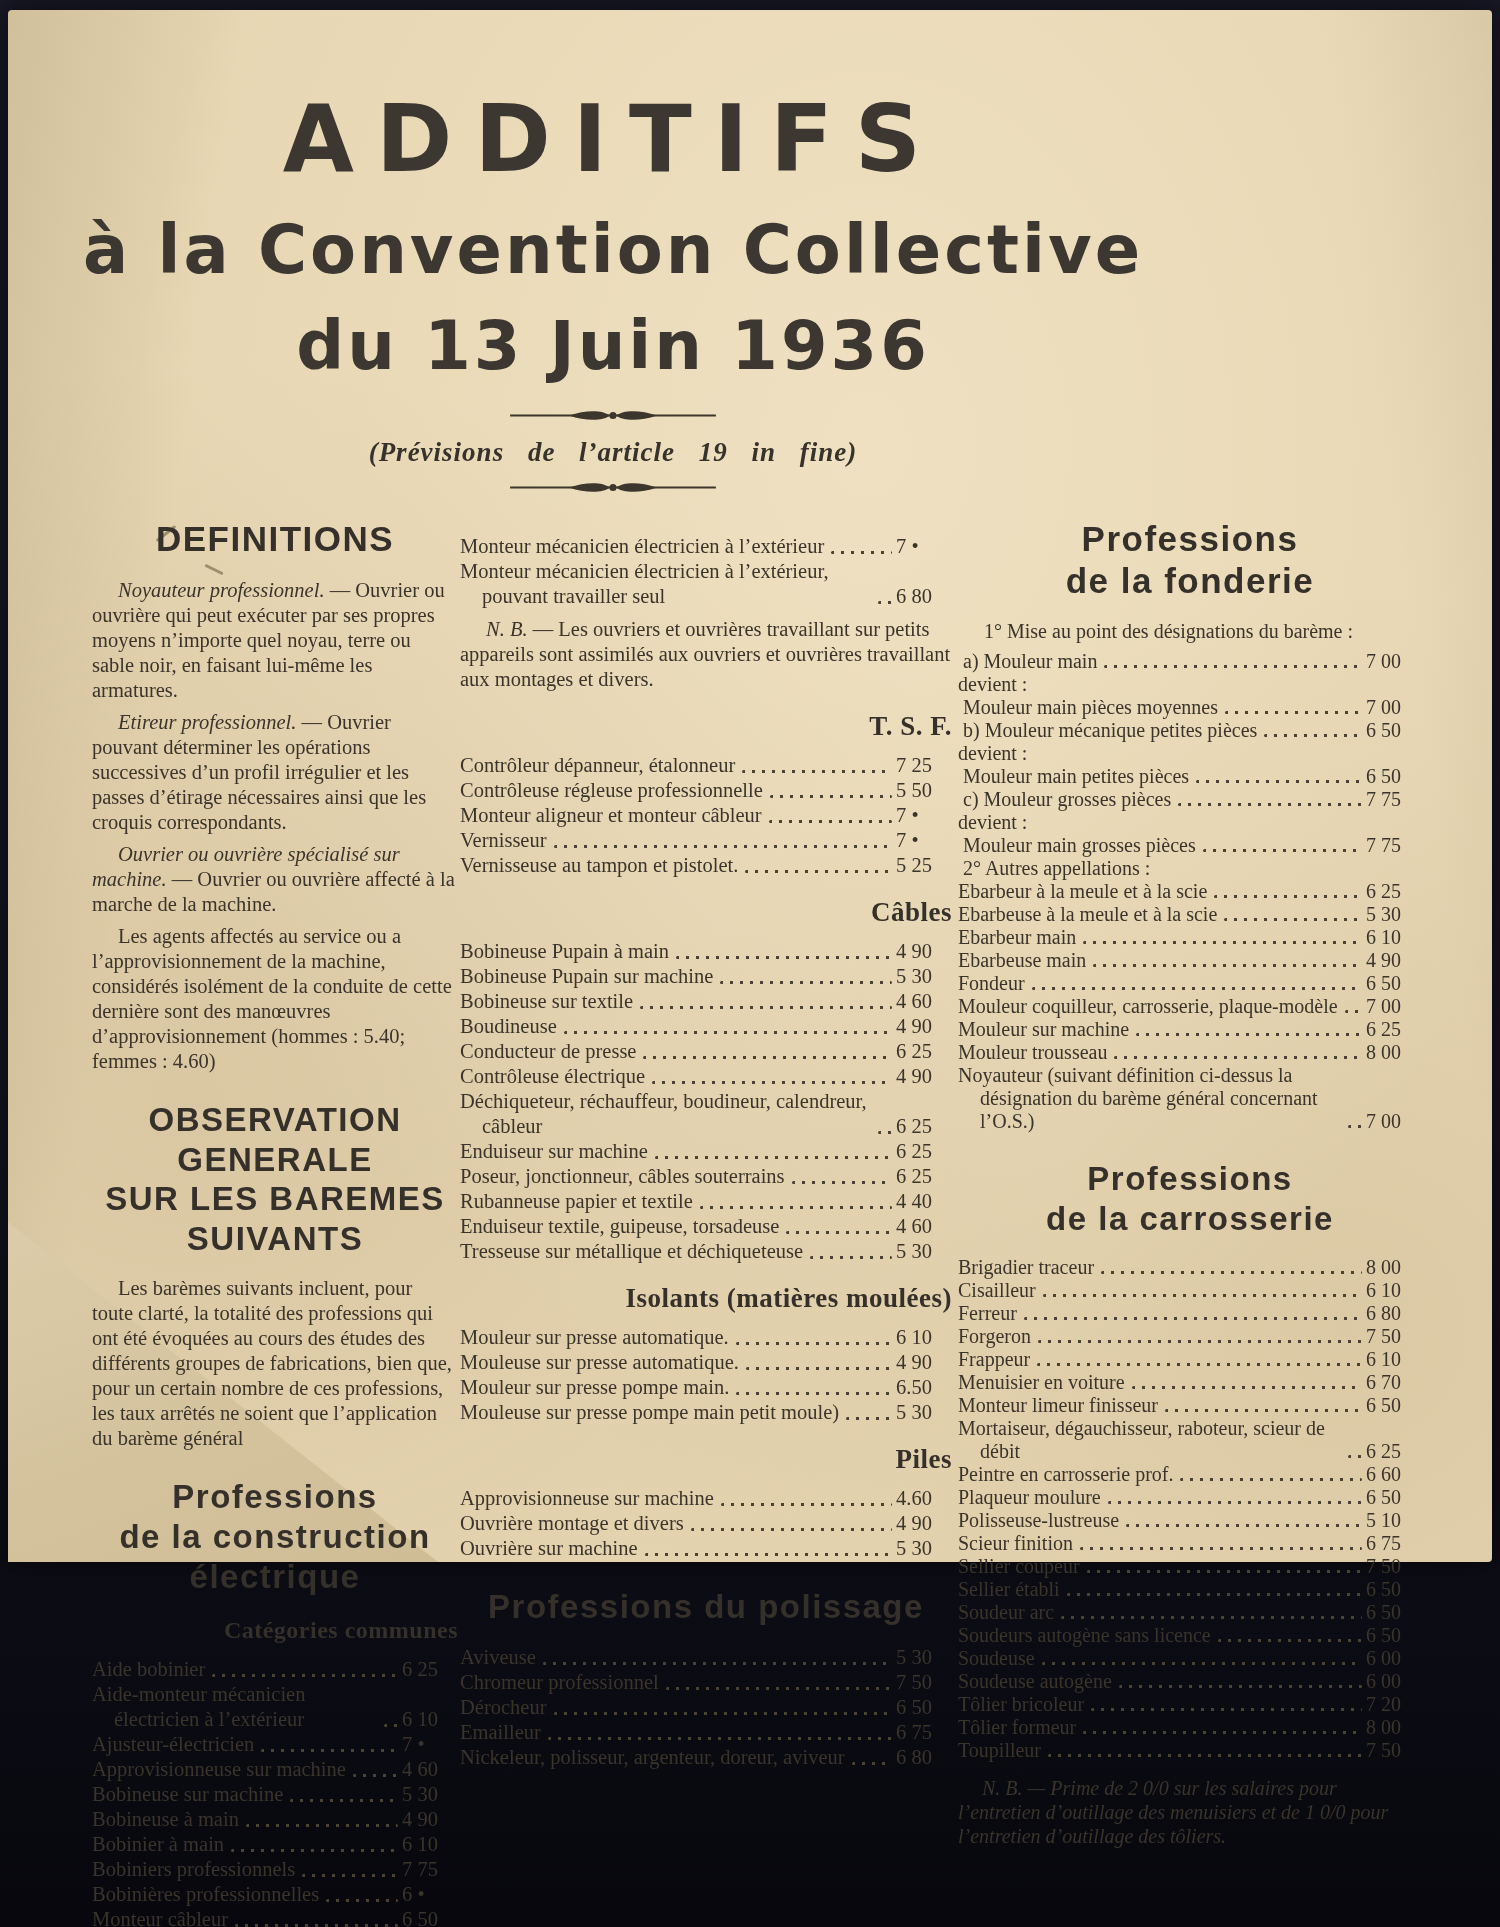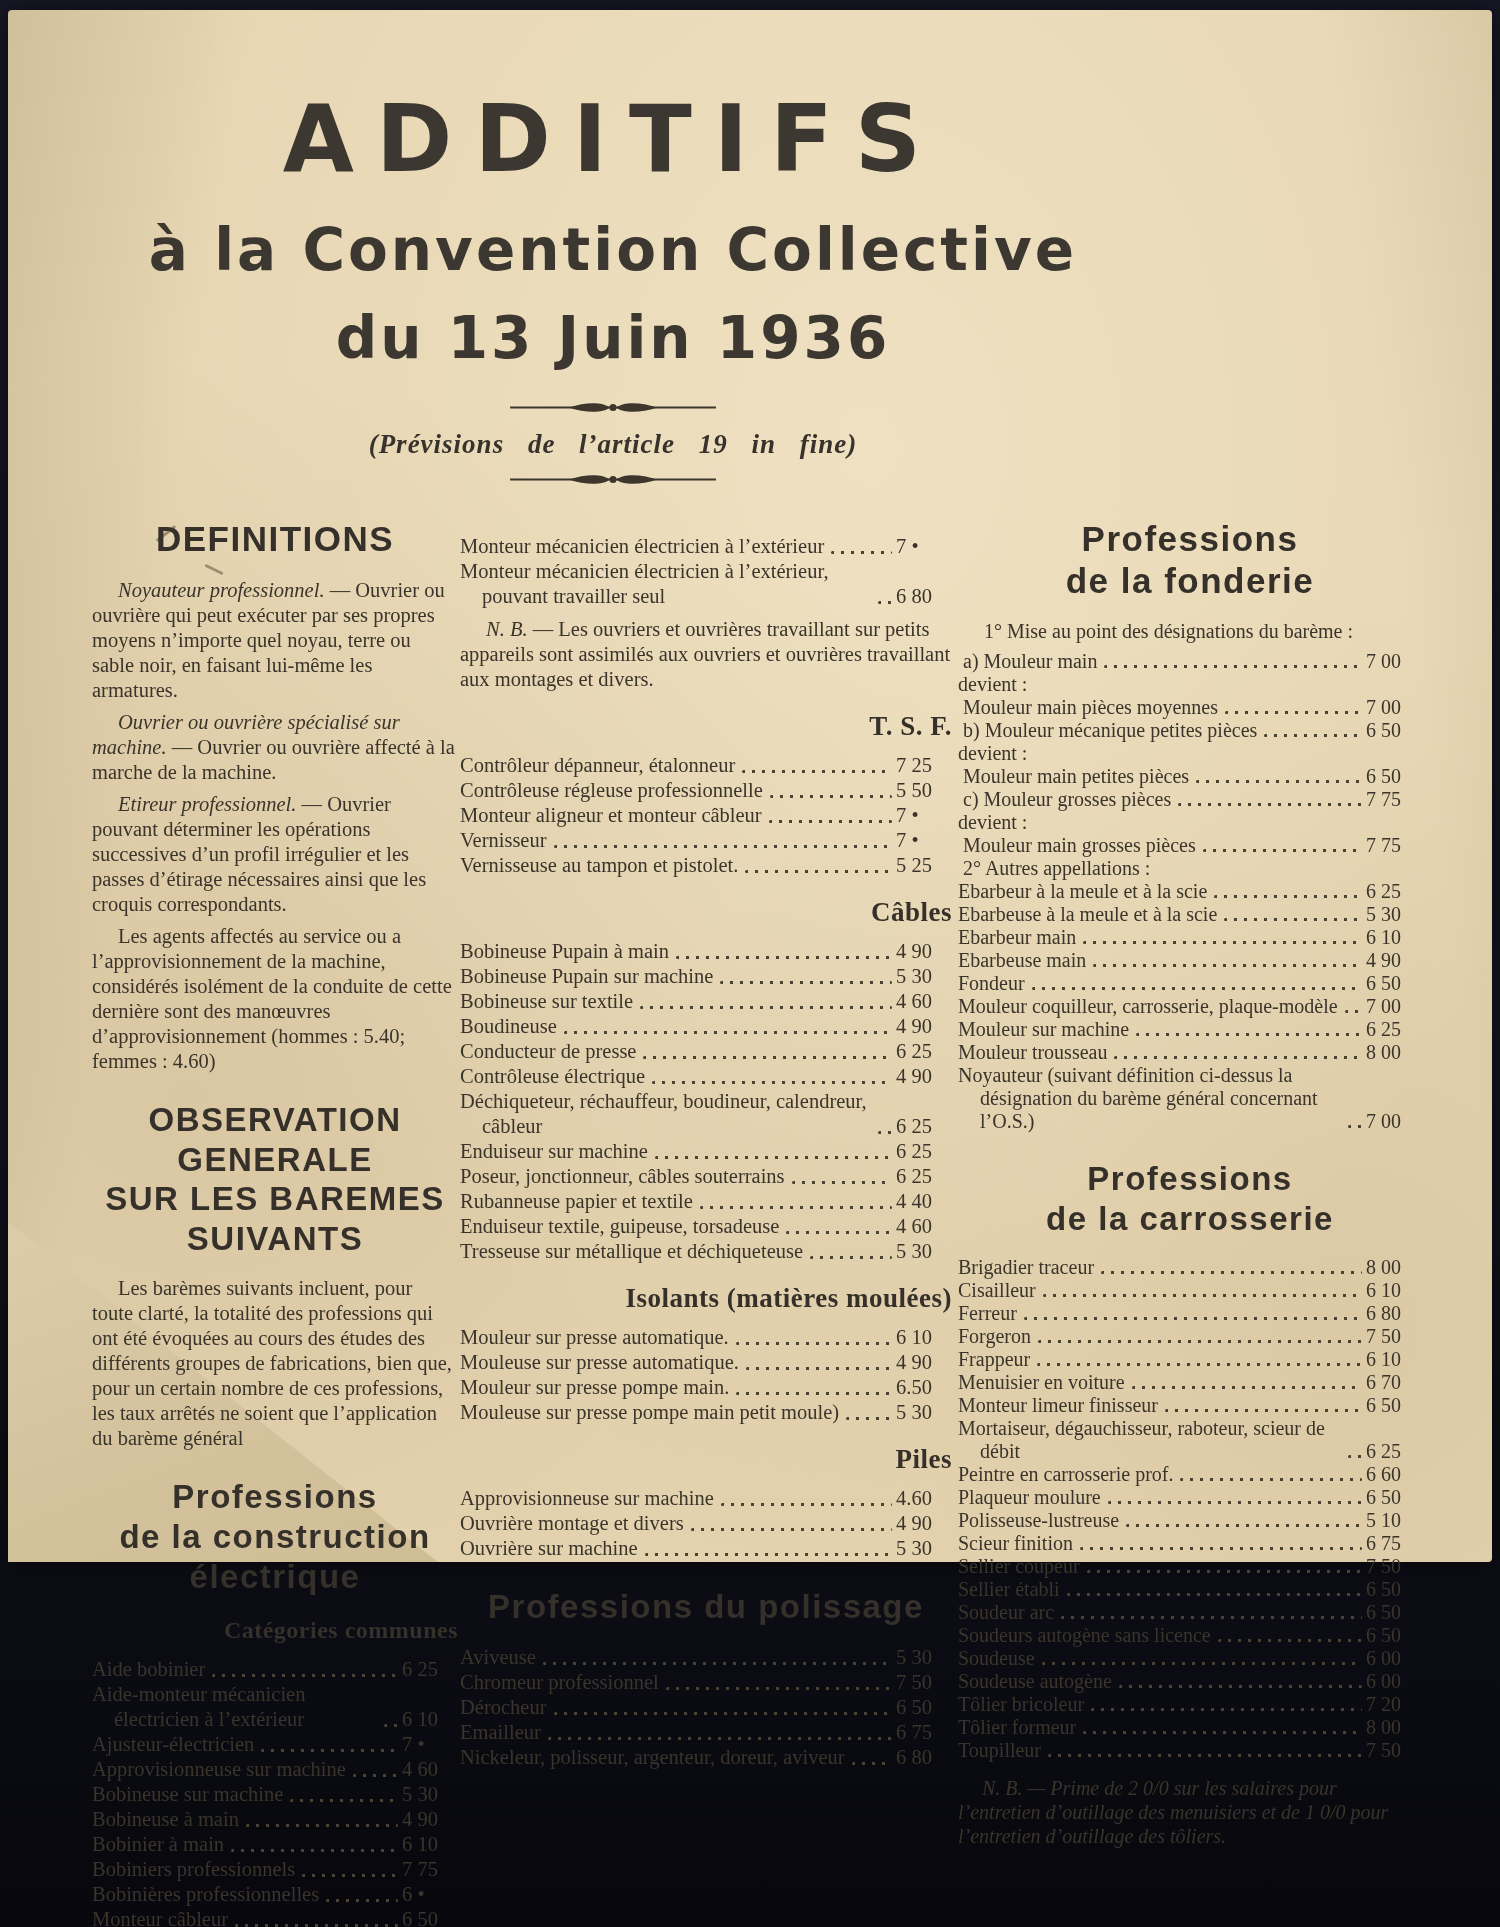--- a/index.html
+++ b/index.html
@@ -21,22 +21,22 @@
     background:
       linear-gradient(218deg, rgba(82,62,34,0.38) 0%, rgba(82,62,34,0.10) 7%, rgba(82,62,34,0) 18%),
       linear-gradient(160deg,#dccca9 0%,#d3c29c 60%,#cfbd96 100%);}
   .crease{position:absolute;background:rgba(74,58,32,0.45);border-radius:2px;}
   .crease.c1{left:146px;top:522px;width:24px;height:3px;transform:rotate(-38deg);}
   .crease.c2{left:196px;top:558px;width:20px;height:3px;transform:rotate(26deg);}
 
   .masthead{position:absolute;left:30px;top:84px;width:1150px;text-align:center;color:#3c3831;}
   .t1{font-family:"DejaVu Sans",sans-serif;font-weight:bold;font-size:92px;
       letter-spacing:22px;margin:0 0 20px;line-height:1;}
-  .t2{font-family:"DejaVu Sans",sans-serif;font-weight:bold;font-size:58px;
-      letter-spacing:3px;margin:0;line-height:88px;}
+  .t2{font-family:"DejaVu Sans",sans-serif;font-weight:bold;font-size:67px;
+      letter-spacing:3px;margin:8px;line-height:88px;}
   .orn{margin:18px auto 8px;width:210px;}
   .orn.second{margin:12px auto 0;}
   .subtitle{font-family:"Liberation Serif",serif;font-weight:bold;font-style:italic;
       font-size:27px;word-spacing:16px;letter-spacing:1px;margin:10px 0 0;color:#37322b;}
 
   .col{position:absolute;font-size:20.5px;line-height:25px;color:#3a342b;}
   .col1{left:84px;top:508px;width:366px;}
   .col2{left:452px;top:512px;width:492px;margin-top:12px;}
   .col3{left:950px;top:508px;width:464px;font-size:20px;line-height:23px;}
 
@@ -90,23 +90,23 @@
         </svg>
       </div>
     </header>
 
     <section class="col col1">
       <h2 class="h-sans first">DEFINITIONS</h2>
       <div>
 
           <p class="para"><span class="lead">Noyauteur professionnel.</span><span> — Ouvrier ou ouvrière qui peut exécuter par ses propres moyens n’importe quel noyau, terre ou sable noir, en faisant lui-même les armatures.</span></p>
 
+          <p class="para"><span class="lead">Etireur professionnel.</span><span> — Ouvrier pouvant déterminer les opérations successives d’un profil irrégulier et les passes d’étirage nécessaires ainsi que les croquis correspondants.</span></p>
+
           <p class="para"><span class="lead">Ouvrier ou ouvrière spécialisé sur machine.</span><span> — Ouvrier ou ouvrière affecté à la marche de la machine.</span></p>
-
-          <p class="para"><span class="lead">Etireur professionnel.</span><span> — Ouvrier pouvant déterminer les opérations successives d’un profil irrégulier et les passes d’étirage nécessaires ainsi que les croquis correspondants.</span></p>
 
           <p class="para"><span>Les agents affectés au service ou a l’approvisionnement de la machine, considérés isolément de la conduite de cette dernière sont des manœuvres d’approvisionnement (hommes : 5.40; femmes : 4.60)</span></p>
         </div>
       <h2 class="h-sans">OBSERVATION
 GENERALE
 SUR LES BAREMES
 SUIVANTS</h2>
       <p class="para">Les barèmes suivants incluent, pour toute clarté, la totalité des professions qui ont été évoquées au cours des études des différents groupes de fabrications, bien que, pour un certain nombre de ces professions, les taux arrêtés ne soient que l’application du barème général</p>
       <h2 class="h-sans">Professions
 de la construction

